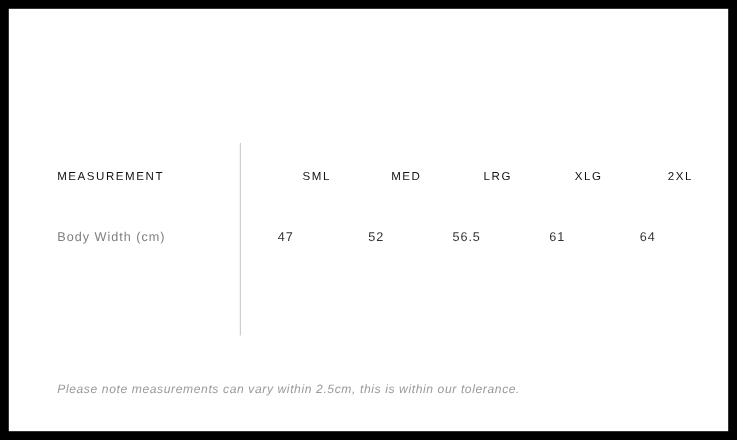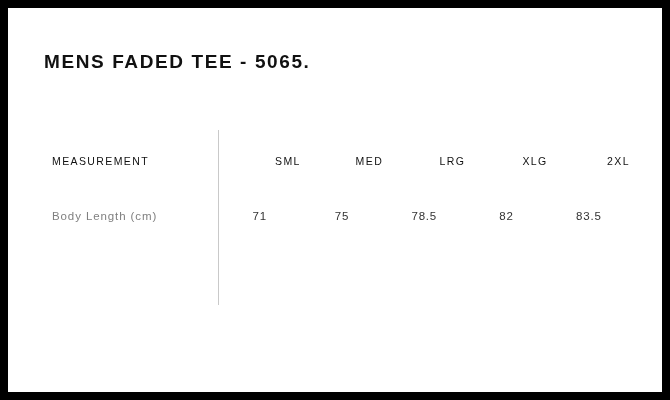--- a/index.html
+++ b/index.html
@@ -100,21 +100,20 @@
     color: #9a9a9a;
     letter-spacing: 0.55px;
     white-space: nowrap;
   }
 </style>
 </head>
 <body>
 
 <div id="page">
 
-  <div id="title">MENS FADED TEE - 5065.</div>
 
   <div class="divider"></div>
 
   <div id="table-wrap">
     <table class="size-table">
       <colgroup>
         <col class="c-measure">
         <col class="c-size">
         <col class="c-size">
         <col class="c-size">
@@ -126,25 +125,26 @@
           <th class="measure-head">MEASUREMENT</th>
           <th>SML</th>
           <th>MED</th>
           <th>LRG</th>
           <th>XLG</th>
           <th>2XL</th>
         </tr>
       </thead>
       <tbody>
         <tr class="data-row">
-          <td class="measure-cell">Body Length (cm)</td>
-          <td>71</td>
-          <td>75</td>
-          <td>78.5</td>
-          <td>82</td>
-          <td>83.5</td>
+          <td class="measure-cell">Body Width (cm)</td>
+          <td>47</td>
+          <td>52</td>
+          <td>56.5</td>
+          <td>61</td>
+          <td>64</td>
         </tr>
       </tbody>
     </table>
   </div>
 
+  <div id="note">Please note measurements can vary within 2.5cm, this is within our tolerance.</div>
 
 </div>
 
 </body></html>

